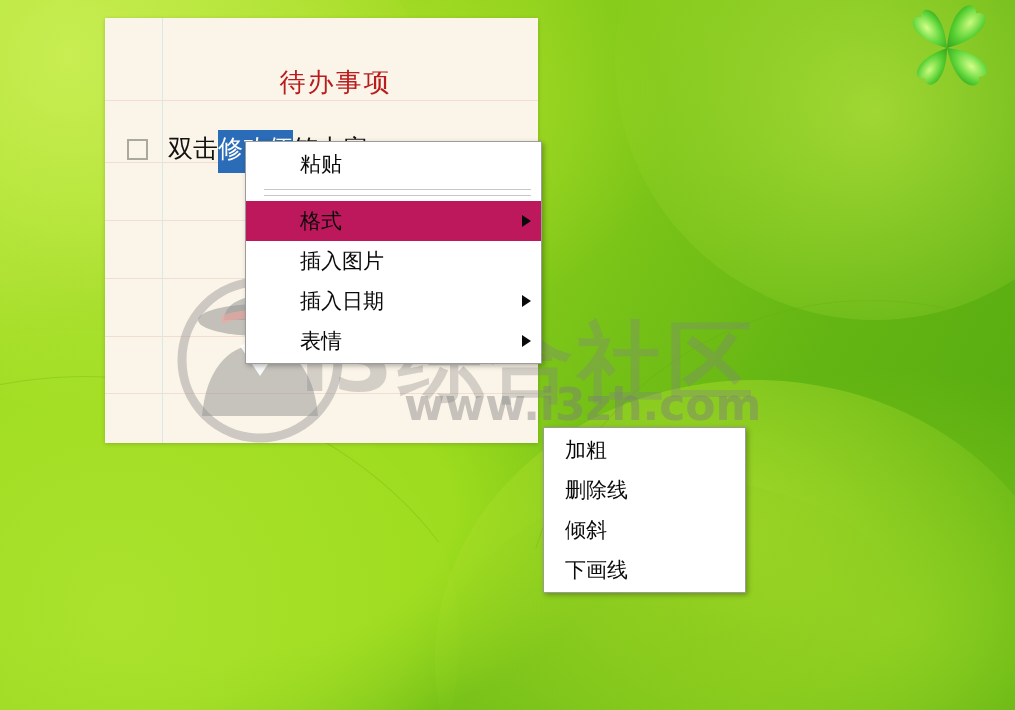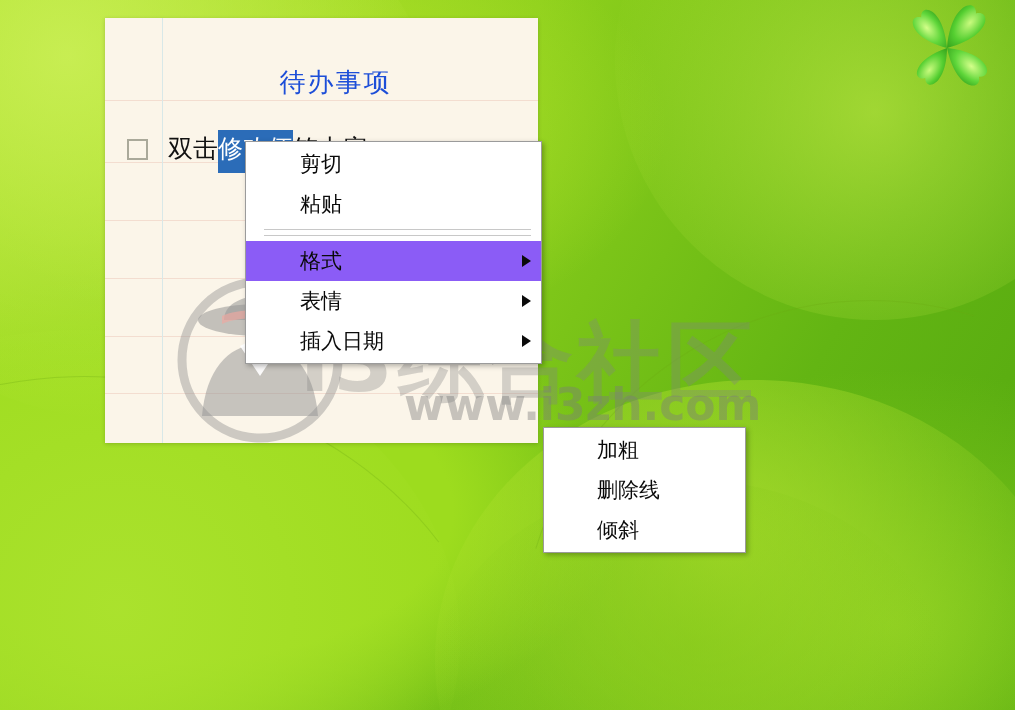--- a/index.html
+++ b/index.html
@@ -103,21 +103,21 @@
     top: 0; bottom: 0;
     width: 1px;
     background: #d8e8e8;
   }
   #note-title {
     position: absolute;
     left: 0; right: 0;
     top: 47px;
     text-align: center;
     font-size: 26px;
-    color: #1d4ed8;
+    color: #b91c1c;
     letter-spacing: 2px;
     line-height: 34px;
     font-family: "DejaVu Sans", "Liberation Sans", sans-serif;
     padding-left: 28px;
   }
   #note-row {
     position: absolute;
     left: 0;
     top: 108px;
     height: 46px;
@@ -212,24 +212,24 @@
     position: relative;
     padding: 0 8px 0 54px;
     font-size: 21px;
     color: #0a0a0a;
     box-sizing: border-box;
     white-space: nowrap;
     line-height: 40px;
   }
   #sub-menu .menu-item {
     height: 40px;
-    padding-left: 53px;
+    padding-left: 21px;
   }
   .menu-item.highlight {
-    background: #8b5cf6;
+    background: #be185d;
     font-family: Liberation Serif, serif;
   }
   .menu-item .arrow {
     position: absolute;
     right: 10px;
     top: 50%;
     width: 0; height: 0;
     margin-top: -6px;
     border-left: 9px solid #0a0a0a;
     border-top: 6px solid transparent;
@@ -312,44 +312,47 @@
     <path d="M50,44 C66,36 110,36 126,44 L126,52 C110,44 66,44 50,52 Z" fill="rgba(240,168,160,0.65)"></path>
     <path d="M88,72 C58,72 34,96 30,144 L146,144 C142,96 118,72 88,72 Z" fill="rgba(145,145,145,0.5)"></path>
     <path d="M68,74 L88,104 L108,74 L100,70 L88,88 L76,70 Z" fill="#ffffff" opacity="0.92"></path>
   </svg>
   <div id="wm-text">i3综合社区</div>
   <div id="wm-url">www.i3zh.com</div>
 </div>
 
 <div id="ctx-menu" class="menu">
     <div class="menu-item">
-      <span>剪切</span>
-    </div>
-    <div class="menu-item">
       <span>粘贴</span>
     </div>
     <div class="menu-sep"></div>
     <div class="menu-sep"></div>
     <div class="menu-item highlight">
       <span>格式</span>
       <span class="arrow"></span>
     </div>
     <div class="menu-item">
+      <span>插入图片</span>
+    </div>
+    <div class="menu-item">
+      <span>插入日期</span>
+      <span class="arrow"></span>
+    </div>
+    <div class="menu-item">
       <span>表情</span>
       <span class="arrow"></span>
     </div>
-    <div class="menu-item">
-      <span>插入日期</span>
-      <span class="arrow"></span>
-    </div>
   </div>
 
 <div id="sub-menu" class="menu">
     <div class="menu-item">
       <span>加粗</span>
     </div>
     <div class="menu-item">
       <span>删除线</span>
     </div>
     <div class="menu-item">
       <span>倾斜</span>
     </div>
+    <div class="menu-item">
+      <span>下画线</span>
+    </div>
   </div>
 
 </body></html>

